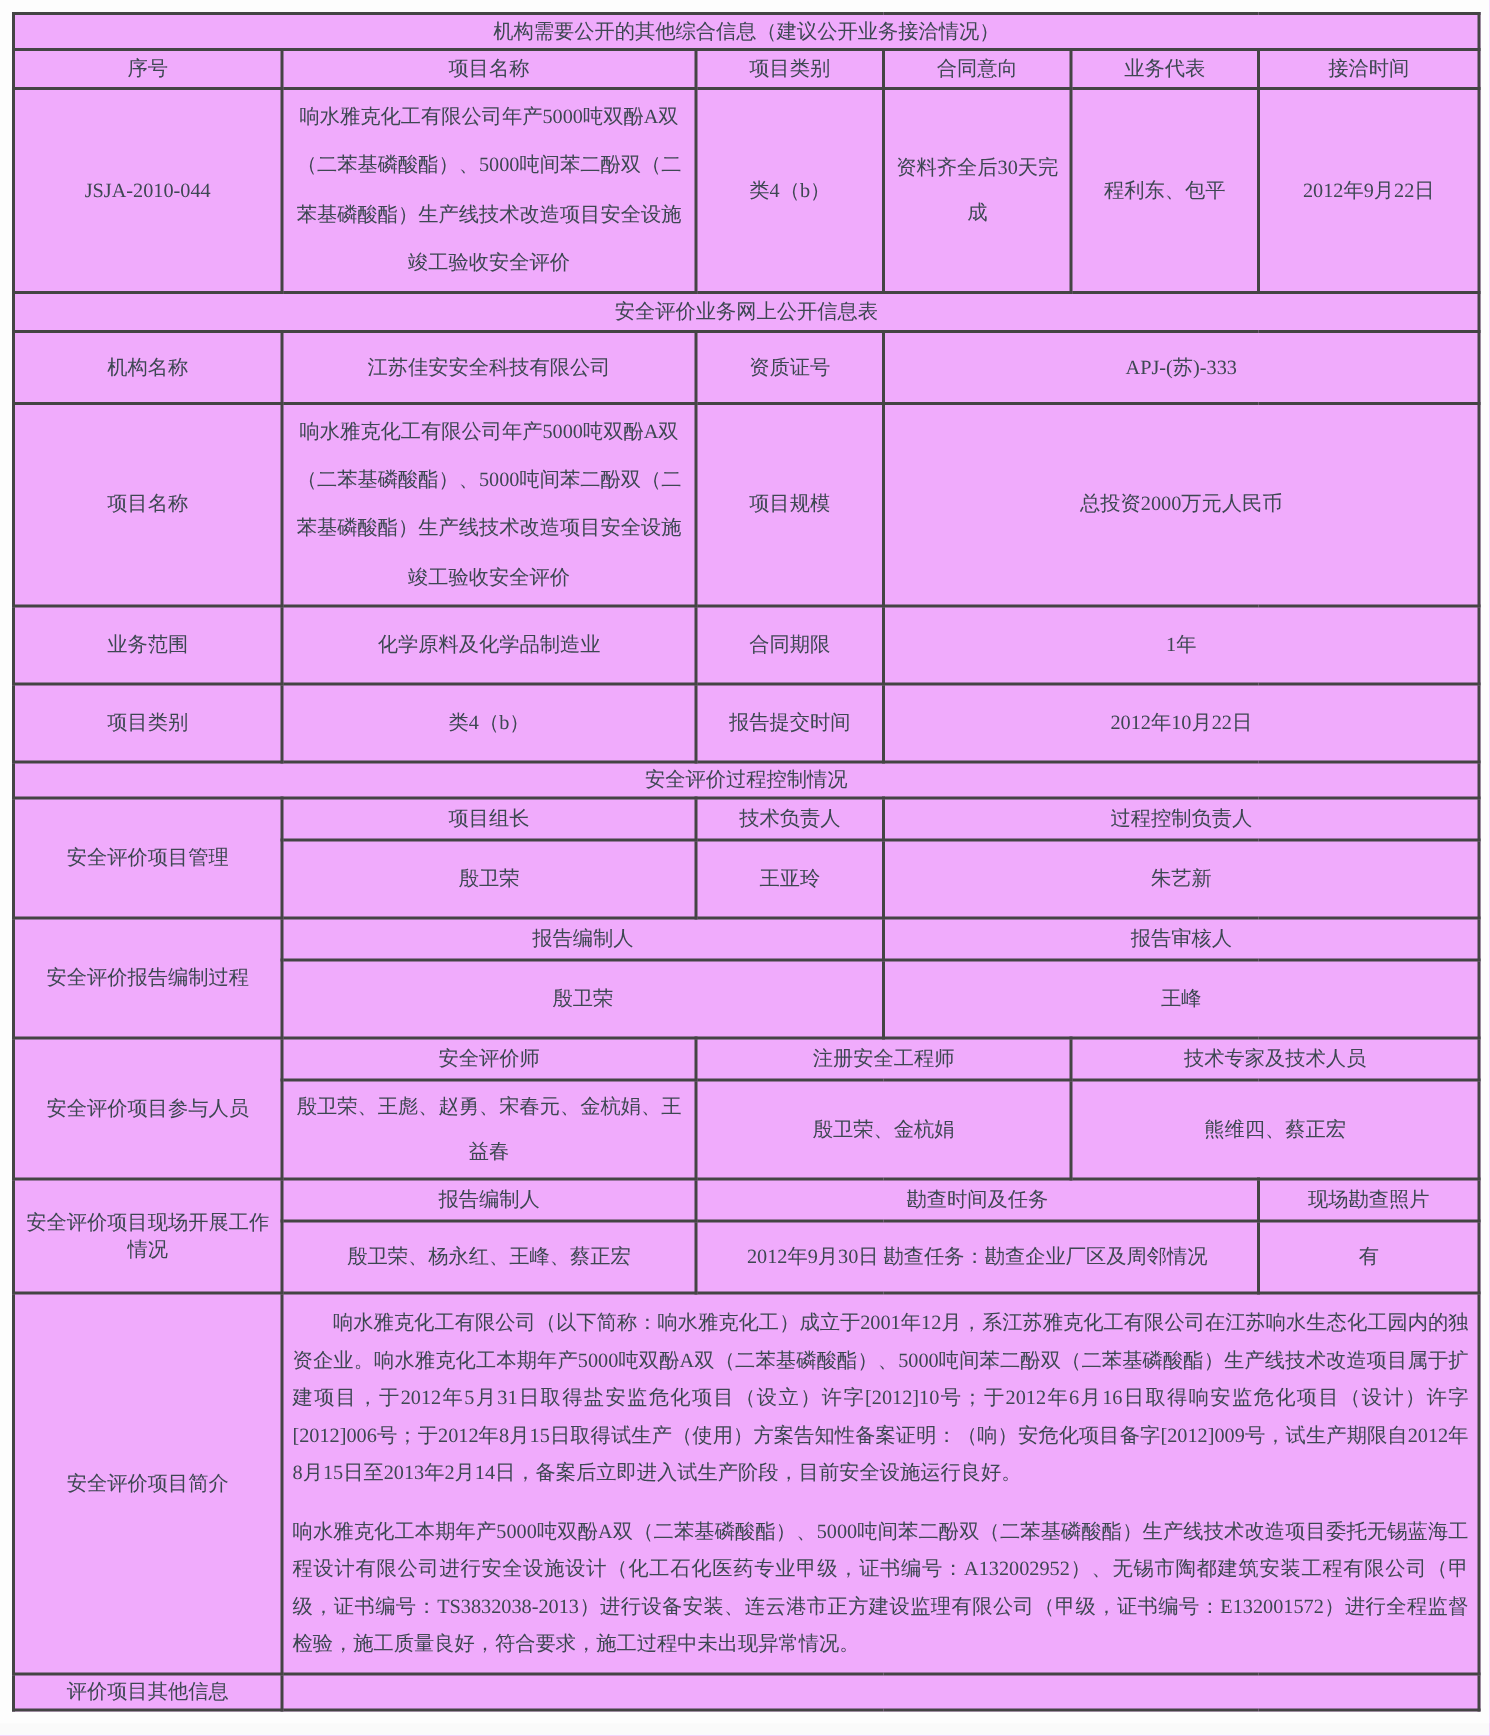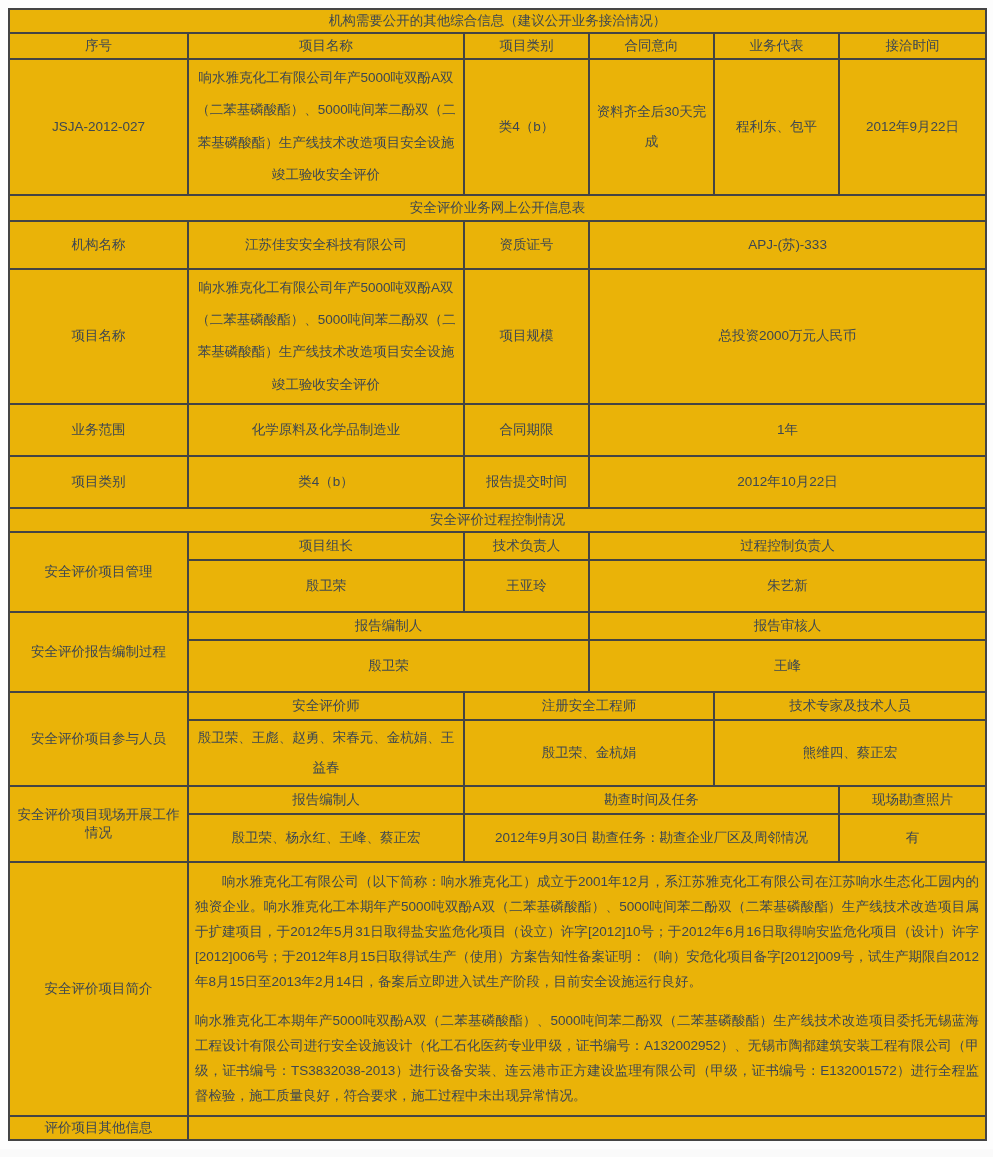--- a/index.html
+++ b/index.html
@@ -10,23 +10,24 @@
   }
   .page {
     padding: 8px;
     background: #fdfdfd;
     width: 977px;
   }
   table.info-table {
     border-collapse: collapse;
     table-layout: fixed;
     width: 977px;
-    background: #eab308;
+    background: #f0abfc;
     color: #3d4752;
     font-size: 13.5px;
+    font-family: Liberation Serif, serif;
   }
   table.info-table td {
     border: 2px solid #444444;
     text-align: center;
     vertical-align: middle;
     padding: 2px 6px;
     word-break: break-word;
     overflow: hidden;
   }
   td.section-title { font-weight: 400; }
@@ -75,21 +76,21 @@
     </tr>
     <tr class="h26">
       <td>序号</td>
       <td>项目名称</td>
       <td>项目类别</td>
       <td>合同意向</td>
       <td>业务代表</td>
       <td>接洽时间</td>
     </tr>
     <tr class="h132">
-      <td>JSJA-2012-027</td>
+      <td>JSJA-2010-044</td>
       <td class="name-cell">响水雅克化工有限公司年产5000吨双酚A双（二苯基磷酸酯）、5000吨间苯二酚双（二苯基磷酸酯）生产线技术改造项目安全设施竣工验收安全评价</td>
       <td>类4（b）</td>
       <td class="tall-value">资料齐全后30天完成</td>
       <td>程利东、包平</td>
       <td>2012年9月22日</td>
     </tr>
 
     <tr class="h26">
       <td colspan="6" class="section-title">安全评价业务网上公开信息表</td>
     </tr>

